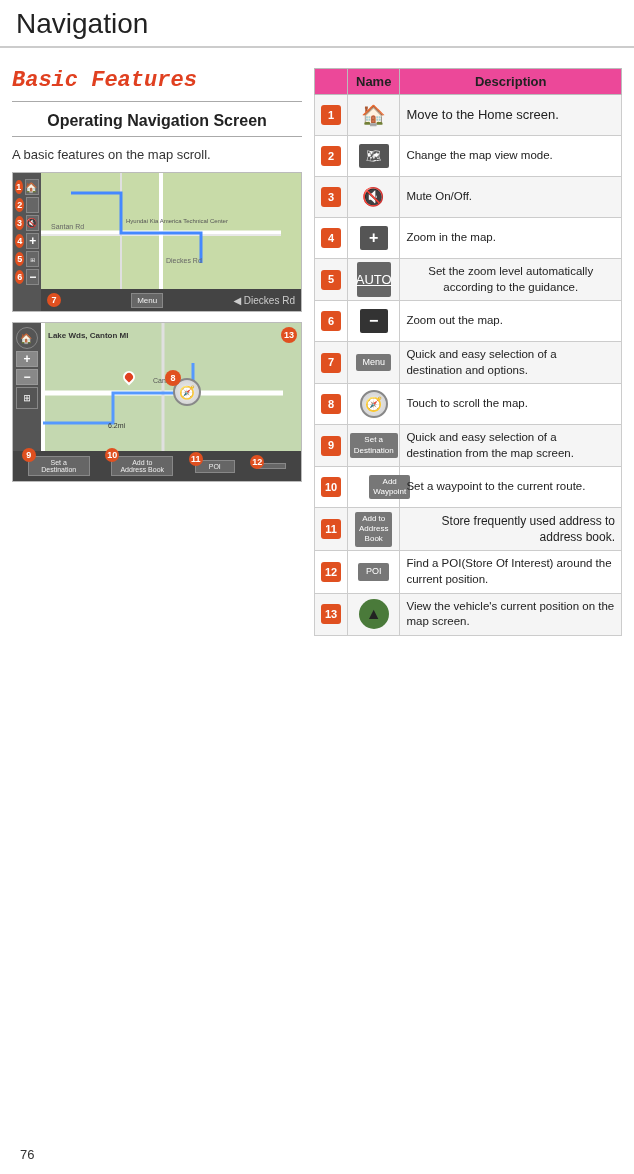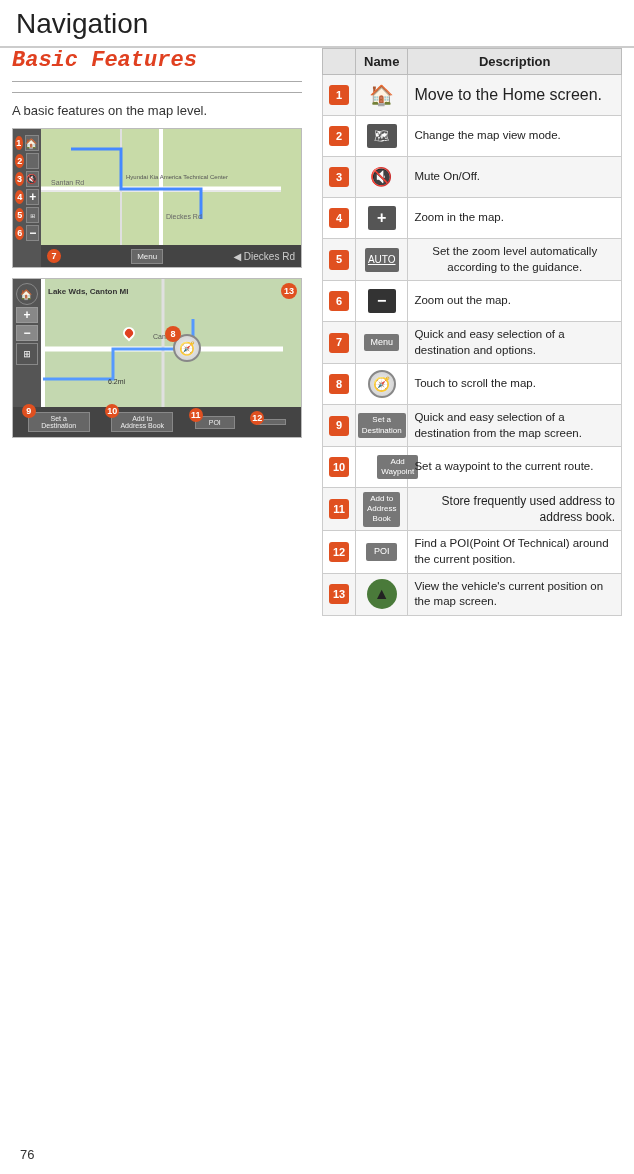--- a/index.html
+++ b/index.html
@@ -22,22 +22,22 @@
       font-size: 28px;
       font-weight: normal;
       color: #222;
       font-family: Arial, sans-serif;
     }
 
     
     .main-content {
       display: flex;
       flex-direction: row;
-      padding: 0 12px 0 12px;
-      gap: 20px;
+      padding: 20px 12px 0 12px;
+      gap: 12px;
     }
 
     
     .left-col {
       width: 290px;
       flex-shrink: 0;
     }
 
     .section-title {
       font-size: 22px;
@@ -195,21 +195,21 @@
       flex: 1;
     }
 
     .feature-table {
       width: 100%;
       border-collapse: collapse;
       border: 1px solid #bbb;
     }
 
     .feature-table th {
-      background: #e5e5e5;
+      background: #ec4899;
       border: 1px solid #bbb;
       padding: 5px 8px;
       font-size: 13px;
       font-weight: bold;
       text-align: center;
     }
 
     .feature-table td {
       border: 1px solid #ccc;
       padding: 5px 6px;
@@ -282,22 +282,23 @@
 
 <div class="page-header">
   <div class="page-title">Navigation</div>
 </div>
 
 <div class="main-content">
 
   <div class="left-col">
     <div class="section-title">Basic Features</div>
     <hr class="divider">
+    <div class="subsection-title">Operating Navigation Screen</div>
     <hr class="divider">
-    <div class="subtitle-desc">A basic features on the map level.</div>
+    <div class="subtitle-desc">A basic features on the map scroll.</div>
 
     <div class="map-screen map-screen-1">
 
       <div class="map1-left-bar">
 
         <div style="position:relative; width:100%;">
 
           <div style="display:flex;flex-direction:column;gap:2px;padding:2px;">
             <div style="display:flex;align-items:center;gap:2px;">
               <span class="badge badge-orange" style="position:static;font-size:9px;width:14px;height:14px;">1</span>
@@ -426,21 +427,21 @@
         </tr>
       </thead>
       <tbody id="table-body">
       <tr class="row-shaded">
             <td class="num-cell"><span class="num-badge-table">1</span></td>
             <td class="icon-cell">
               <div class="icon-box">
                 <span style="font-size:20px;">🏠</span>
               </div>
             </td>
-            <td style="font-size: 16px; line-height: 1.35;">Move to the Home screen.</td>
+            <td style="font-size: 13px; line-height: 1.35;">Move to the Home screen.</td>
           </tr>
           <tr>
             <td class="num-cell"><span class="num-badge-table">2</span></td>
             <td class="icon-cell">
               <div class="icon-box">
                 <div style="width:30px;height:24px;background:#555;border-radius:2px;display:flex;align-items:center;justify-content:center;font-size:12px;color:#fff;">🗺</div>
               </div>
             </td>
             <td style="font-size: 11.5px; line-height: 1.35;">Change the map view mode.</td>
           </tr>
@@ -459,21 +460,21 @@
               <div class="icon-box">
                 <div style="width:28px;height:24px;background:#555;border-radius:2px;display:flex;align-items:center;justify-content:center;font-size:16px;color:#fff;font-weight:bold;">+</div>
               </div>
             </td>
             <td style="font-size: 11.5px; line-height: 1.35;">Zoom in the map.</td>
           </tr>
           <tr class="row-shaded">
             <td class="num-cell"><span class="num-badge-table">5</span></td>
             <td class="icon-cell">
               <div class="icon-box">
-                <div style="width:34px;height:24px;background:#666;border-radius:2px;display:flex;align-items:center;justify-content:center;font-size:10px;color:#fff;text-decoration:underline;">AUTO</div>
+                <div style="width:34px;height:35px;background:#666;border-radius:2px;display:flex;align-items:center;justify-content:center;font-size:13px;color:#fff;text-decoration:underline;">AUTO</div>
               </div>
             </td>
             <td style="font-size: 11.5px; line-height: 1.35; text-align: center;">Set the zoom level automatically according to the guidance.</td>
           </tr>
           <tr>
             <td class="num-cell"><span class="num-badge-table">6</span></td>
             <td class="icon-cell">
               <div class="icon-box">
                 <div style="width:28px;height:24px;background:#333;border-radius:2px;display:flex;align-items:center;justify-content:center;font-size:16px;color:#fff;font-weight:bold;">−</div>
               </div>
@@ -525,21 +526,21 @@
             </td>
             <td style="font-size: 12px; line-height: 1.35; text-align: right;">Store frequently used address to address book.</td>
           </tr>
           <tr>
             <td class="num-cell"><span class="num-badge-table">12</span></td>
             <td class="icon-cell">
               <div class="icon-box">
                 <div class="btn-label" style="font-size:9px;padding:3px 8px;background:#777;border-radius:2px;">POI</div>
               </div>
             </td>
-            <td style="font-size: 11.5px; line-height: 1.35;">Find a POI(Point Of Technical) around the current position.</td>
+            <td style="font-size: 11.5px; line-height: 1.35;">Find a POI(Store Of Interest) around the current position.</td>
           </tr>
           <tr class="row-shaded">
             <td class="num-cell"><span class="num-badge-table">13</span></td>
             <td class="icon-cell">
               <div class="icon-box">
                 <div style="width:30px;height:30px;background:#4a7a3a;border-radius:50%;display:flex;align-items:center;justify-content:center;font-size:16px;">▲</div>
               </div>
             </td>
             <td style="font-size: 11.5px; line-height: 1.35;">View the vehicle's current position on the map screen.</td>
           </tr>

